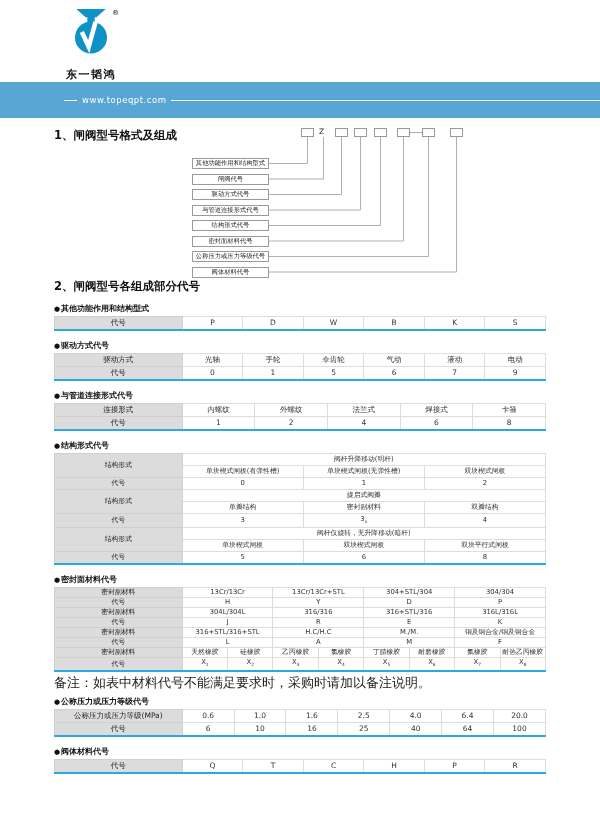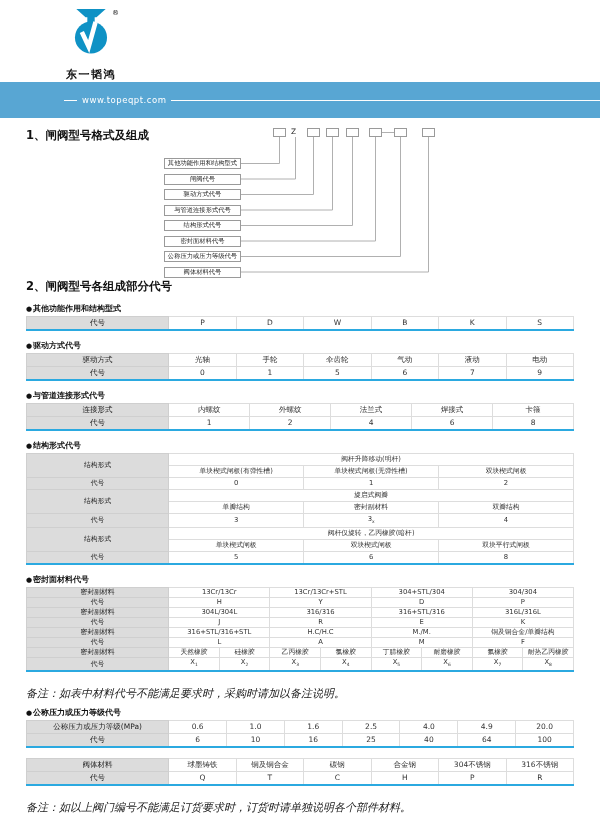--- a/index.html
+++ b/index.html
@@ -13,21 +13,21 @@
   .logo .reg{position:absolute;top:1px;right:10px;font-size:7px;color:#111;}
   .brand{font-size:11px;font-weight:bold;letter-spacing:1.5px;color:#111;margin-top:7px;}
   .page-title{position:absolute;right:35px;top:36px;font-size:15px;font-weight:bold;letter-spacing:3px;color:#1a1a1a;}
   
   .band{height:36px;background:var(--band,#58a6d3);display:flex;align-items:center;padding-left:64px;}
   .band .seg{height:1px;background:#fdfdfd;}
   .band .seg.short{width:13px;}
   .band .seg.long{flex:1;}
   .band .url{color:#fff;font-size:8.5px;letter-spacing:.5px;padding:0 5px;}
   
-  .content{padding:0 26px;}
+  .content{padding:0 54px;}
   .sec-title{font-size:11.5px;font-weight:bold;color:#111;}
   .sec1{position:relative;height:155px;margin-top:6px;}
   .sec1 .sec-title{position:absolute;left:0;top:4px;}
   .diagram{position:absolute;left:0;top:0;width:490px;height:155px;}
   .dg-lines{position:absolute;left:0;top:0;}
   .dg-box{position:absolute;width:13px;height:9px;border:1px solid #9a9a9a;background:#fff;box-sizing:border-box;}
   .dg-z{position:absolute;font-size:7.5px;color:#222;line-height:9px;}
   .dg-label{position:absolute;left:138px;width:77px;height:11px;border:1px solid #9a9a9a;background:#fff;
     font-size:6.3px;color:#222;display:flex;align-items:center;justify-content:center;box-sizing:border-box;white-space:nowrap;}
   .s2{margin-top:0;}
@@ -35,21 +35,21 @@
   .tsec{margin-top:10px;}
   .bullet-label{font-size:8px;font-weight:bold;color:#111;height:10px;line-height:10px;margin-bottom:2px;}
   .bullet-label .bullet{font-size:7px;margin-right:1px;}
   table.dt{border-collapse:collapse;width:100%;table-layout:fixed;border-bottom:2px solid var(--tblue,#2ba9e0);}
   table.dt td{border:1px solid #ddd;height:12px;line-height:12px;padding:0 1px;text-align:center;
     font-size:7.5px;color:#333;overflow:hidden;white-space:nowrap;}
   table.dt td.gray{background:var(--gray,#dcdcdc);color:#222;border-color:#cfcfcf;}
   table.t4 td{height:11px;line-height:11px;font-size:6.8px;}
   table.t5 td{height:9px;line-height:9px;font-size:6.8px;}
   table.dt td sub{font-size:.65em;}
-  .note{font-size:11px;color:#222;margin-top:17px;height:9px;line-height:9px;font-style:italic;}
+  .note{font-size:13px;color:#222;margin-top:6px;height:9px;line-height:9px;}
 </style>
 </head>
 <body>
 
 <div class="header">
   <div class="logo">
     <svg width="44" height="48" viewBox="0 0 48 52">
       <polygon points="8,1 40,1 30,10 18,10" fill="#0f92c5"></polygon>
       <rect x="20" y="1" width="8" height="16" fill="#0f92c5"></rect>
       <circle cx="24" cy="32" r="17.5" fill="#0f92c5"></circle>
@@ -229,21 +229,21 @@
               <td>双瓣结构</td>
             </tr>
             <tr>
               <td class="gray">代号</td>
               <td>3</td>
               <td>3<sub>x</sub></td>
               <td>4</td>
             </tr>
             <tr>
               <td rowspan="2" class="gray">结构形式</td>
-              <td colspan="3">阀杆仅旋转，乙丙橡胶(暗杆)</td>
+              <td colspan="3">阀杆仅旋转，无升降移动(暗杆)</td>
             </tr>
             <tr>
               <td>单块楔式闸板</td>
               <td>双块楔式闸板</td>
               <td>双块平行式闸板</td>
             </tr>
             <tr>
               <td class="gray">代号</td>
               <td>5</td>
               <td>6</td>
@@ -293,21 +293,21 @@
               <td colspan="2">J</td>
               <td colspan="2">R</td>
               <td colspan="2">E</td>
               <td colspan="2">K</td>
             </tr>
             <tr>
               <td class="gray">密封副材料</td>
               <td colspan="2">316+STL/316+STL</td>
               <td colspan="2">H.C/H.C</td>
               <td colspan="2">M./M.</td>
-              <td colspan="2">铜及铜合金/单瓣结构</td>
+              <td colspan="2">铜及铜合金/铜及铜合金</td>
             </tr>
             <tr>
               <td class="gray">代号</td>
               <td colspan="2">L</td>
               <td colspan="2">A</td>
               <td colspan="2">M</td>
               <td colspan="2">F</td>
             </tr>
             <tr>
               <td class="gray">密封副材料</td>
@@ -349,65 +349,56 @@
             <col style="width: 10.5714%;">
           </colgroup>
           <tbody>
             <tr>
               <td class="gray">公称压力或压力等级(MPa)</td>
               <td>0.6</td>
               <td>1.0</td>
               <td>1.6</td>
               <td>2.5</td>
               <td>4.0</td>
-              <td>4.9</td>
+              <td>6.4</td>
               <td>20.0</td>
             </tr>
             <tr>
               <td class="gray">代号</td>
               <td>6</td>
               <td>10</td>
               <td>16</td>
               <td>25</td>
               <td>40</td>
               <td>64</td>
               <td>100</td>
             </tr>
           </tbody>
         </table>
       </div>
       <div class="tsec">
+        <div class="bullet-label"><span class="bullet">●</span><span>阀体材料代号</span></div>
         <table class="dt">
           <colgroup>
             <col style="width: 26%;">
             <col style="width: 12.3333%;">
             <col style="width: 12.3333%;">
             <col style="width: 12.3333%;">
             <col style="width: 12.3333%;">
             <col style="width: 12.3333%;">
             <col style="width: 12.3333%;">
           </colgroup>
           <tbody>
-            <tr>
-              <td class="gray">阀体材料</td>
-              <td>球墨铸铁</td>
-              <td>铜及铜合金</td>
-              <td>碳钢</td>
-              <td>合金钢</td>
-              <td>304不锈钢</td>
-              <td>316不锈钢</td>
-            </tr>
             <tr>
               <td class="gray">代号</td>
               <td>Q</td>
               <td>T</td>
               <td>C</td>
               <td>H</td>
               <td>P</td>
               <td>R</td>
             </tr>
           </tbody>
         </table>
-        <div class="note">备注：如以上阀门编号不能满足订货要求时，订货时请单独说明各个部件材料。</div>
       </div>
     </div>
 
 </div>
 
 </body></html>

